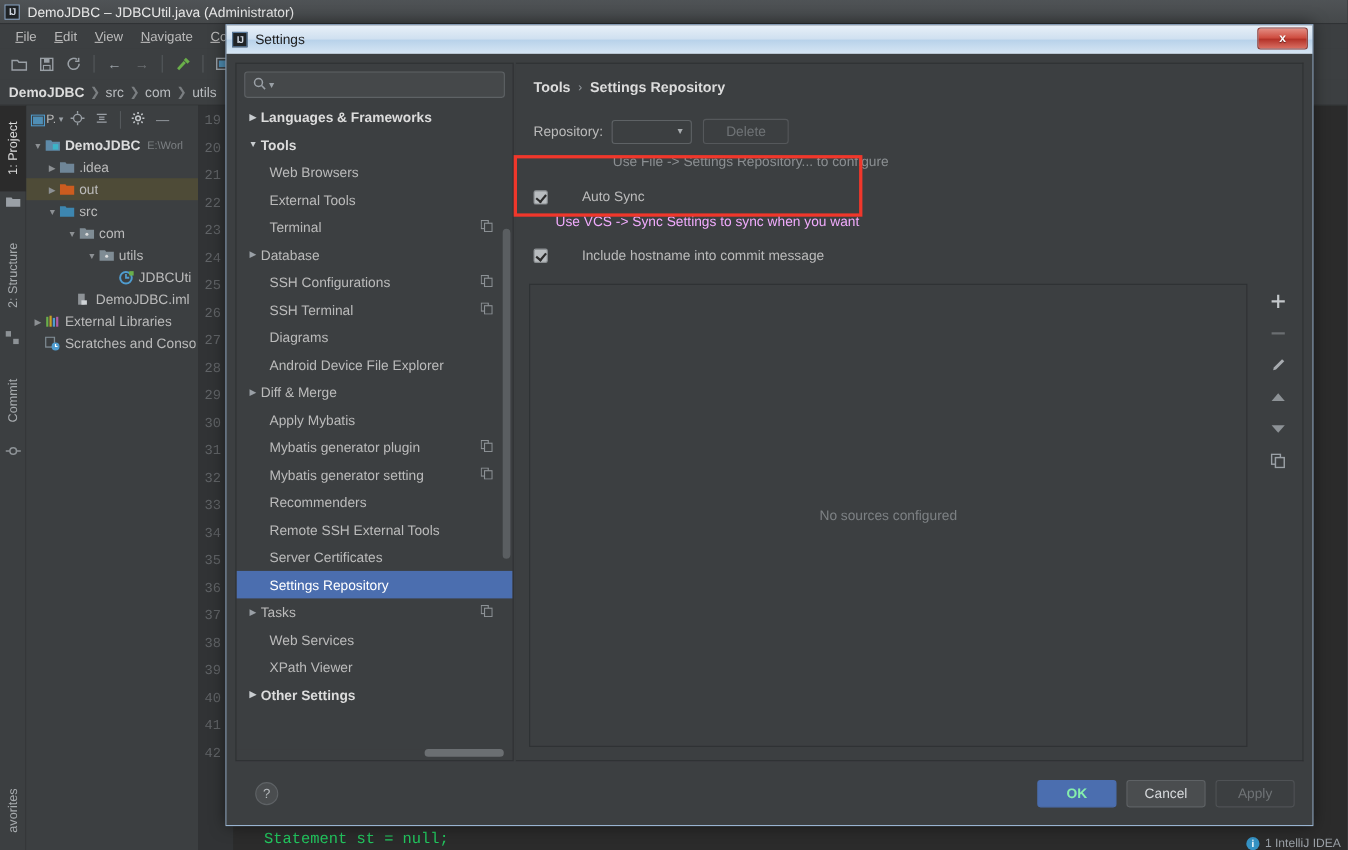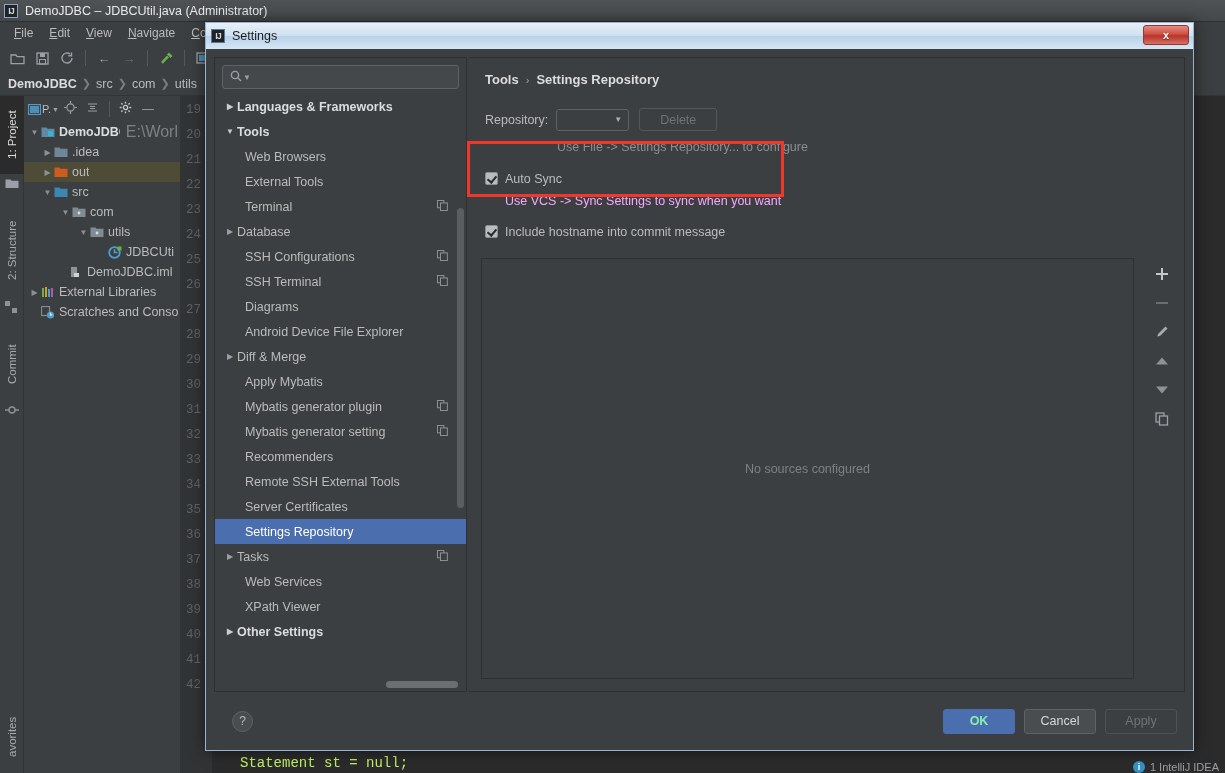--- a/index.html
+++ b/index.html
@@ -89,35 +89,35 @@
   .tree-row {
     height: 20px; display: flex; align-items: center; font-size: 12.5px;
     color: #bbbbbb; white-space: nowrap; overflow: hidden; padding-right: 2px;
   }
   .tree-row.hl { background: #4e4b37; }
   .tw { width: 13px; flex: 0 0 13px; color: #8c9093; font-size: 8px; text-align: center; }
   .fico { width: 15px; flex: 0 0 15px; margin-right: 3px; }
   .fico svg { display: block; }
   .tree-row .lbl { overflow: hidden; text-overflow: clip; }
   .tree-row .lbl.bold { font-weight: bold; color: #dcdcdc; }
-  .tree-row .path { color: #7d8184; margin-left: 6px; font-size: 16px; }
+  .tree-row .path { color: #7d8184; margin-left: 6px; font-size: 10px; }
 
   
   .editor {
     position: absolute; top: 96px; left: 180px; right: 0; bottom: 0;
     background: #2b2b2b;
   }
   .gutter {
     position: absolute; top: 0; left: 0; width: 32px; height: 100%;
     background: #313335; color: #606366; font-family: "Liberation Mono", monospace;
     font-size: 12.5px; text-align: center; padding-right: 5px; padding-top: 2px;
   }
   .gutter div { height: 25px; line-height: 25px; }
   .code-line {
-    position: absolute; left: 60px; color: #bef264;
+    position: absolute; left: 60px; color: #22c55e;
     font-family: "Liberation Mono", monospace; font-size: 14px;
   }
 
   .notif {
     position: absolute; right: 6px; bottom: 0px;
     display: flex; align-items: center; gap: 5px;
     color: #9aa0a6; font-size: 11px; white-space: nowrap;
   }
   .notif .dot {
     width: 12px; height: 12px; border-radius: 50%; background: #3592c4;
@@ -227,21 +227,21 @@
   .btn-delete {
     margin-left: 10px; width: 78px; height: 23px;
     background: #3c3f41; border: 1px solid #55585b; border-radius: 3px;
     color: #6f7376; font-size: 12.5px;
     display: flex; align-items: center; justify-content: center;
   }
   .hint {
     color: #8b8f92; font-size: 12.5px; margin-top: 9px; margin-left: 72px;
   }
 
-  .cb-row { display: flex; margin-top: 10px; }
+  .cb-row { display: flex; align-items: center; margin-top: 10px; gap: 24px; }
   .cb {
     width: 13px; height: 13px; flex: 0 0 13px;
     background: #b8bcbf; border: 1px solid #8a8e91; border-radius: 2px;
     position: relative; margin-right: 7px;
   }
   .cb::after {
     content: ""; position: absolute; left: 3px; top: 1px;
     width: 4px; height: 7px;
     border-right: 2px solid #2b2b2b; border-bottom: 2px solid #2b2b2b;
     transform: rotate(40deg);

